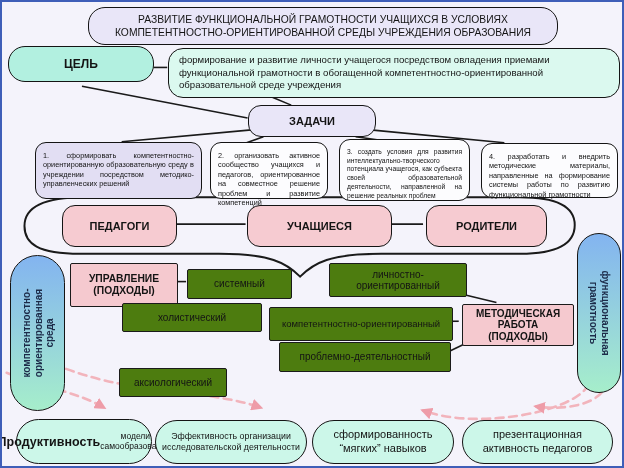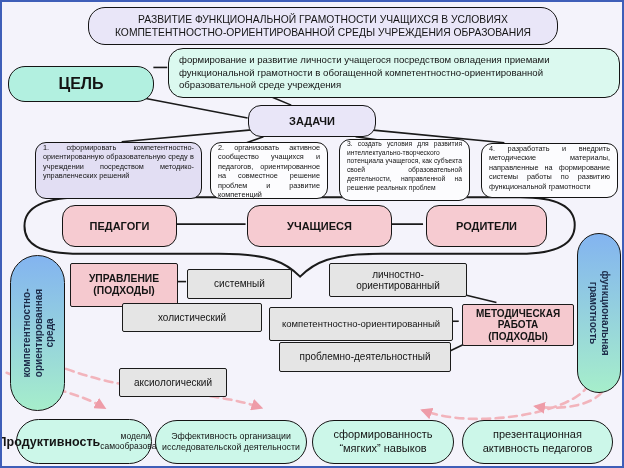--- a/index.html
+++ b/index.html
@@ -8,49 +8,49 @@
     background:#f4f3fb;border:2px solid #3e5eb8;overflow:hidden;
     font-family:"Liberation Sans",sans-serif;color:#141414;
   }
   .abs{position:absolute;box-sizing:border-box;}
   .flexc{display:flex;align-items:center;justify-content:center;text-align:center;}
   .lines{position:absolute;left:0;top:0;width:620px;height:464px;}
 
   .title-box{left:86px;top:5px;width:470px;height:38px;background:#e9e6f8;
     border:1.5px solid #141414;border-radius:17px;font-weight:normal;font-size:10.3px;
     line-height:1.3;padding:2px 16px;}
-  .goal-label{left:6px;top:64px;width:146px;height:36px;background:#b2f0e0;
-    border:1.5px solid #141414;border-radius:17px;font-weight:bold;font-size:16px;}
+  .goal-label{left:6px;top:44px;width:146px;height:36px;background:#b2f0e0;
+    border:1.5px solid #141414;border-radius:17px;font-weight:bold;font-size:12px;}
   .goal-text{left:166px;top:46px;width:452px;height:50px;background:#dbf9ef;
     border:1.5px solid #141414;border-radius:15px;font-size:9.6px;line-height:1.32;
     padding:3px 10px;display:flex;align-items:center;}
   .tasks-label{left:246px;top:103px;width:128px;height:32px;background:#e9e6f8;
     border:1.5px solid #141414;border-radius:13px;font-weight:bold;font-size:11px;}
   .task{border:1.5px solid #141414;border-radius:11px;background:#fcfcfe;
-    font-size:7.3px;line-height:1.3;padding:0 7px;text-align:justify;}
+    font-size:7.3px;line-height:1.3;padding:8px 7px;text-align:justify;}
   .task1{left:33px;top:140px;width:167px;height:57px;background:#e2def3;}
   .task2{left:208px;top:140px;width:118px;height:57px;}
   .task3{left:337px;top:137px;width:131px;height:62px;font-size:6.7px;}
   .task4{left:479px;top:141px;width:137px;height:55px;}
   .participant{top:203px;height:42px;background:#f6cbd1;border:1.5px solid #141414;
     border-radius:13px;font-weight:bold;font-size:11px;}
   .p1{left:60px;width:115px;} .p2{left:245px;width:145px;} .p3{left:424px;width:121px;}
   .pill{border:1.7px solid #141414;border-radius:28px;
     background:linear-gradient(to bottom,#83b4f0,#a6eecb);}
   .pill-left{left:8px;top:253px;width:55px;height:156px;}
   .pill-right{left:575px;top:231px;width:44px;height:160px;border-radius:22px;}
   .pill-txt{position:absolute;left:50%;top:50%;font-weight:bold;font-size:10px;
     line-height:1.15;color:#1c2b49;text-align:center;}
   .rot-ccw{width:120px;transform:translate(-50%,-50%) rotate(-90deg);}
   .rot-cw{width:145px;transform:translate(-50%,-50%) rotate(90deg);}
   .hub{background:#f5c9cf;border:1.7px solid #1a1a1a;border-radius:2px;
     font-weight:bold;font-size:10.3px;line-height:1.2;padding:6px 4px;}
   .mgmt{left:68px;top:261px;width:108px;height:44px;}
   .method{left:460px;top:302px;width:112px;height:42px;font-size:10px;line-height:1.15;}
-  .apx{background:#e5e5e5;border:1.4px solid #1a1a1a;border-radius:2px;
+  .apx{background:#4d7c0f;border:1.4px solid #1a1a1a;border-radius:2px;
     font-size:10px;line-height:1.15;padding:0 8px;}
   .a-sys{left:185px;top:267px;width:105px;height:30px;}
   .a-hol{left:120px;top:301px;width:140px;height:29px;}
   .a-aks{left:117px;top:336px;width:108px;height:29px;margin-top:30px;}
   .a-lich{left:327px;top:261px;width:138px;height:34px;}
   .a-komp{left:267px;top:305px;width:184px;height:34px;font-size:9.5px;}
   .a-prob{left:277px;top:340px;width:172px;height:30px;}
   .oval{background:#ccf7e9;border:1.7px solid #141414;border-radius:23px;
     display:flex;flex-direction:row;align-items:center;justify-content:center;
     text-align:center;padding:0 6px;}

